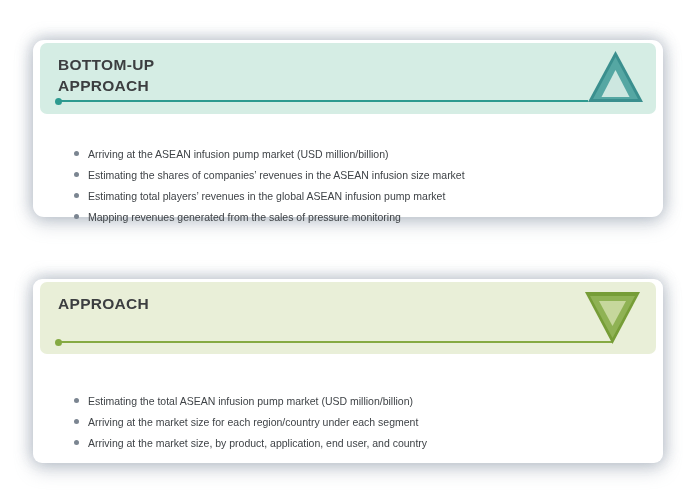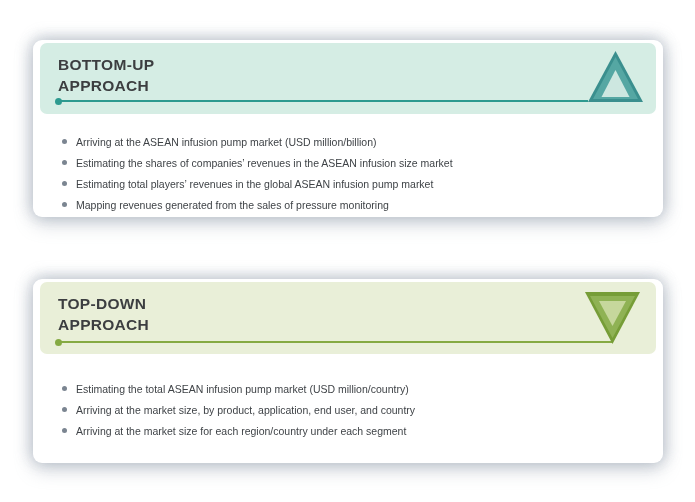--- a/index.html
+++ b/index.html
@@ -19,21 +19,21 @@
     position: absolute;
     left: 33px;
     width: 630px;
     background: var(--card-bg);
     border-radius: 9px;
     box-shadow: 0 7px 18px rgba(142,156,170,0.42),
                 0 -5px 14px rgba(142,156,170,0.26),
                 6px 0 14px rgba(142,156,170,0.18),
                 -6px 0 14px rgba(142,156,170,0.18);
   }
-  .card.bottom-up { top: 40px;  height: 177px; }
+  .card.bottom-up { top: 40px;  height: 177px; border-radius: 11px; }
   .card.top-down  { top: 279px; height: 184px; }
 
   .header-panel {
     position: absolute;
     left: 7px;
     right: 7px;
     top: 3px;
     border-radius: 7px;
   }
   .bottom-up .header-panel { height: 71px; background: var(--panel1-bg); }
@@ -78,21 +78,21 @@
   .tri1-fill  { fill: var(--tri1-fill); }
   .tri1-inner { fill: var(--tri1-inner); }
   .tri2-edge  { fill: var(--tri2-edge); }
   .tri2-fill  { fill: var(--tri2-fill); }
   .tri2-inner { fill: var(--tri2-inner); }
 
   .bullet-list {
     position: absolute;
     left: 29px;
     right: 12px;
-    margin: 0;
+    margin: 12px;
     padding: 0;
     list-style: none;
     text-align: right;
   }
   .bottom-up .bullet-list { top: 91px; }
   .top-down  .bullet-list { top: 99px; }
   .bullet-list li {
     height: 21px;
     display: flex;
     align-items: center;
@@ -145,41 +145,40 @@
       <li>
         <span class="bullet-dot"></span>
         <span>Mapping revenues generated from the sales of pressure monitoring</span>
       </li>
     </ul>
   </section>
 
   <section class="card top-down">
     <div class="header-panel">
       <div class="panel-title">
-        <div>TOP-DOWN</div>
         <div>APPROACH</div>
       </div>
       <div class="accent-line">
         <span class="accent-dot"></span>
       </div>
       <svg class="tri-icon" viewBox="0 0 55 52">
         <polygon class="tri2-edge" points="0,0 55,0 27.5,52"></polygon>
         <polygon class="tri2-fill" points="5,4 50,4 27.5,46"></polygon>
         <polygon class="tri2-inner" points="14,9 41,9 27.5,34"></polygon>
       </svg>
     </div>
     <ul class="bullet-list">
       <li>
         <span class="bullet-dot"></span>
-        <span>Estimating the total ASEAN infusion pump market (USD million/country)</span>
+        <span>Estimating the total ASEAN infusion pump market (USD million/billion)</span>
+      </li>
+      <li>
+        <span class="bullet-dot"></span>
+        <span>Arriving at the market size for each region/country under each segment</span>
       </li>
       <li>
         <span class="bullet-dot"></span>
         <span>Arriving at the market size, by product, application, end user, and country</span>
-      </li>
-      <li>
-        <span class="bullet-dot"></span>
-        <span>Arriving at the market size for each region/country under each segment</span>
       </li>
     </ul>
   </section>
 
 </div>
 
 </body></html>

